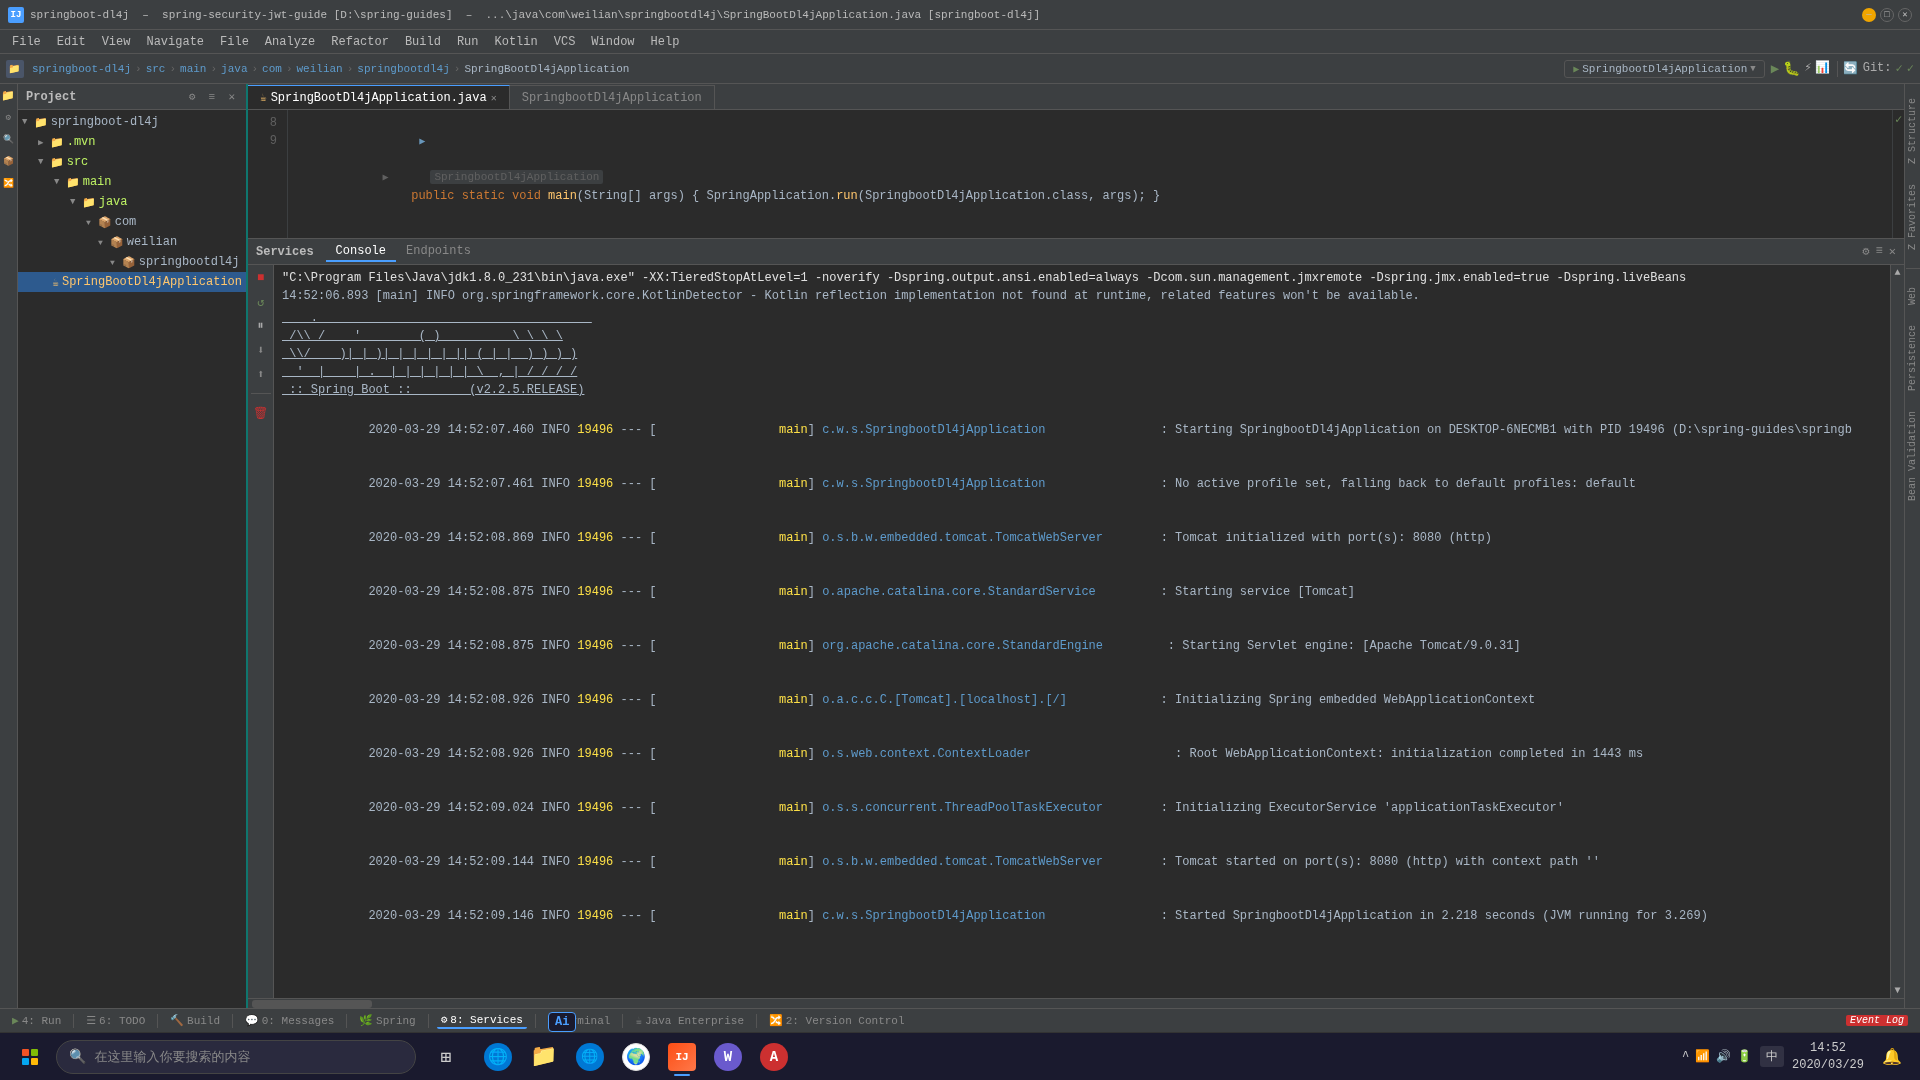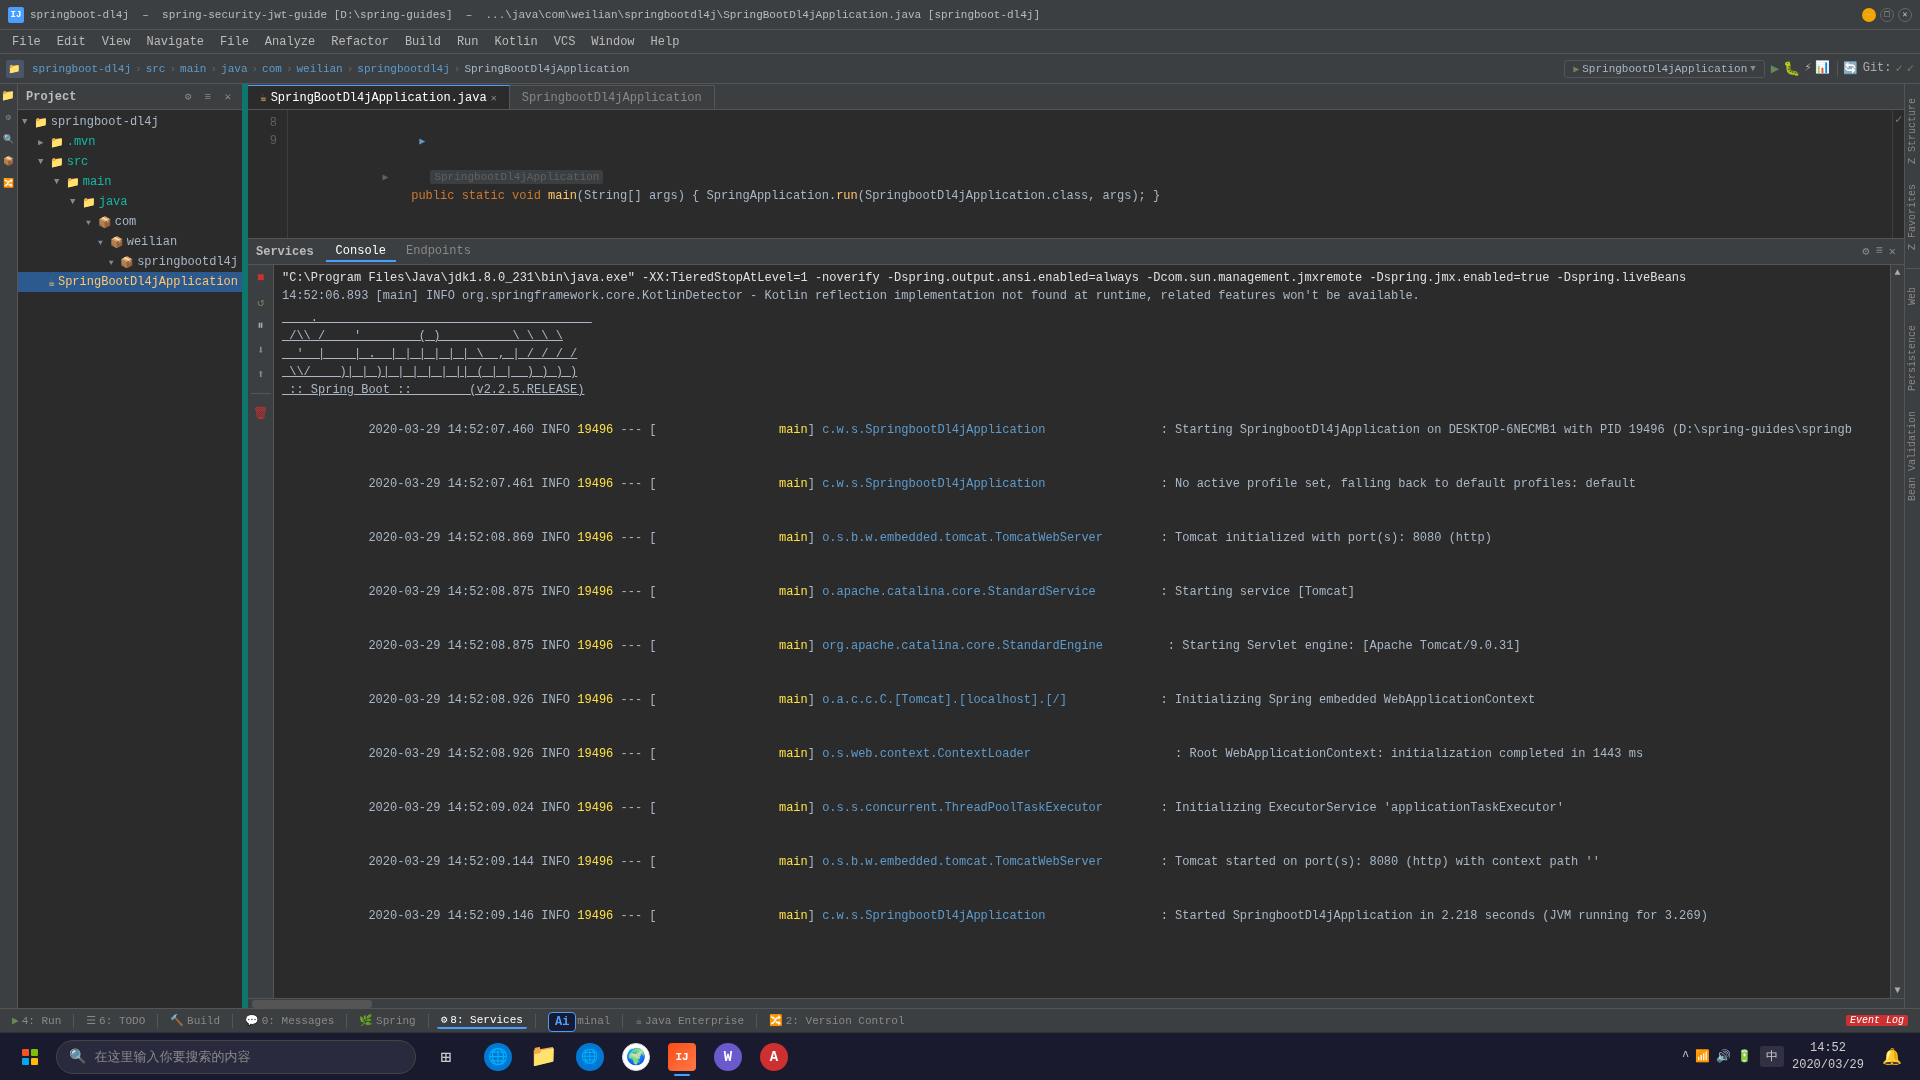--- a/index.html
+++ b/index.html
@@ -104,21 +104,21 @@
       color: #888;
       font-size: 9px;
       cursor: pointer;
       display: flex; align-items: center; justify-content: center;
     }
 
     
     .project-panel {
       width: 220px;
       background: #2b2b2b;
-      border-right: 6px solid #0f766e;
+      border-right: 2px solid #0f766e;
       display: flex;
       flex-direction: column;
     }
     .panel-header {
       height: 26px;
       background: #3c3f41;
       display: flex;
       align-items: center;
       padding: 0 8px;
       font-size: 12px;
@@ -139,21 +139,21 @@
       padding: 1px 4px;
       cursor: pointer;
       white-space: nowrap;
       height: 20px;
     }
     .tree-item.selected { background: #2d5a8e; }
     .tree-indent { display: inline-block; }
     .tree-arrow { font-size: 9px; color: #888; margin-right: 2px; width: 10px; }
     .tree-icon { font-size: 11px; margin-right: 3px; }
     .tree-label { font-size: 12px; color: #a9b7c6; }
-    .tree-label.folder { color: #14b8a6; }
+    .tree-label.folder { color: #bef264; }
     .tree-label.java-file { color: #ffc66d; }
 
     
     .tab-bar {
       height: 26px;
       background: #3c3f41;
       display: flex;
       align-items: flex-end;
       border-bottom: 1px solid #555;
     }
@@ -662,22 +662,22 @@
           <div style="height:1px;width:20px;background:#555;margin:4px 0;"></div>
           <div class="console-sidebar-icon" style="color:#cc3030;">🗑</div>
         </div>
 
         <div class="console-output">
           <div class="console-line run-line" style="color:#e0e0e0;">"C:\Program Files\Java\jdk1.8.0_231\bin\java.exe" -XX:TieredStopAtLevel=1 -noverify -Dspring.output.ansi.enabled=always -Dcom.sun.management.jmxremote -Dspring.jmx.enabled=true -Dspring.liveBeans</div>
           <div class="console-line">14:52:06.893 [main] INFO org.springframework.core.KotlinDetector - Kotlin reflection implementation not found at runtime, related features won't be available.</div>
           <div style="margin:4px 0;text-decoration:underline;">
             <div class="console-line spring-banner">&nbsp; &nbsp; . &nbsp; &nbsp; ____&nbsp;&nbsp;&nbsp;&nbsp;&nbsp;&nbsp;&nbsp;&nbsp;&nbsp;&nbsp;_&nbsp;&nbsp;&nbsp;&nbsp;&nbsp;&nbsp;&nbsp;&nbsp;&nbsp;&nbsp;&nbsp;&nbsp;__ _ _</div>
             <div class="console-line spring-banner">&nbsp;/\\ / ___'_ __ _ _(_)_ __&nbsp; __ _\ \ \ \</div>
+            <div class="console-line spring-banner">&nbsp;\\/ ___)| |_)| | | | | || (_| | &nbsp;) ) ) )</div>
             <div class="console-line spring-banner">&nbsp; '&nbsp; |____| .__|_| |_|_| |_\__, | / / / /</div>
-            <div class="console-line spring-banner">&nbsp;\\/ ___)| |_)| | | | | || (_| | &nbsp;) ) ) )</div>
             <div class="console-line spring-banner">&nbsp;:: Spring Boot ::&nbsp;&nbsp;&nbsp;&nbsp;&nbsp;&nbsp;&nbsp;&nbsp;(v2.2.5.RELEASE)</div>
           </div>
           <div class="console-line">
             <span class="console-log-time">2020-03-29 14:52:07.460</span> <span class="console-log-level">INFO</span> <span class="console-log-pid">19496</span> --- [&nbsp;&nbsp;&nbsp;&nbsp;&nbsp;&nbsp;&nbsp;&nbsp;&nbsp;&nbsp;&nbsp;&nbsp;&nbsp;&nbsp;&nbsp;&nbsp; <span class="console-log-pid">main</span>] <span class="console-link">c.w.s.SpringbootDl4jApplication</span>&nbsp;&nbsp;&nbsp;&nbsp;&nbsp;&nbsp;&nbsp;&nbsp;&nbsp;&nbsp;&nbsp;&nbsp;&nbsp;&nbsp;&nbsp; : Starting SpringbootDl4jApplication on DESKTOP-6NECMB1 with PID 19496 (D:\spring-guides\springb
           </div>
           <div class="console-line">
             <span class="console-log-time">2020-03-29 14:52:07.461</span> <span class="console-log-level">INFO</span> <span class="console-log-pid">19496</span> --- [&nbsp;&nbsp;&nbsp;&nbsp;&nbsp;&nbsp;&nbsp;&nbsp;&nbsp;&nbsp;&nbsp;&nbsp;&nbsp;&nbsp;&nbsp;&nbsp; <span class="console-log-pid">main</span>] <span class="console-link">c.w.s.SpringbootDl4jApplication</span>&nbsp;&nbsp;&nbsp;&nbsp;&nbsp;&nbsp;&nbsp;&nbsp;&nbsp;&nbsp;&nbsp;&nbsp;&nbsp;&nbsp;&nbsp; : No active profile set, falling back to default profiles: default
           </div>
           <div class="console-line">
             <span class="console-log-time">2020-03-29 14:52:08.869</span> <span class="console-log-level">INFO</span> <span class="console-log-pid">19496</span> --- [&nbsp;&nbsp;&nbsp;&nbsp;&nbsp;&nbsp;&nbsp;&nbsp;&nbsp;&nbsp;&nbsp;&nbsp;&nbsp;&nbsp;&nbsp;&nbsp; <span class="console-log-pid">main</span>] <span class="console-link">o.s.b.w.embedded.tomcat.TomcatWebServer</span>&nbsp;&nbsp;&nbsp;&nbsp;&nbsp;&nbsp;&nbsp; : Tomcat initialized with port(s): 8080 (http)

